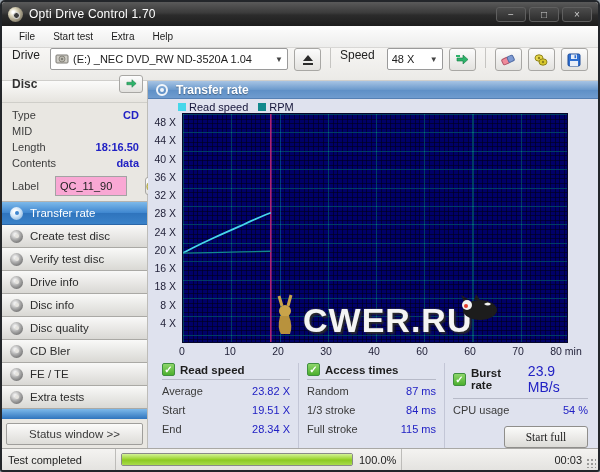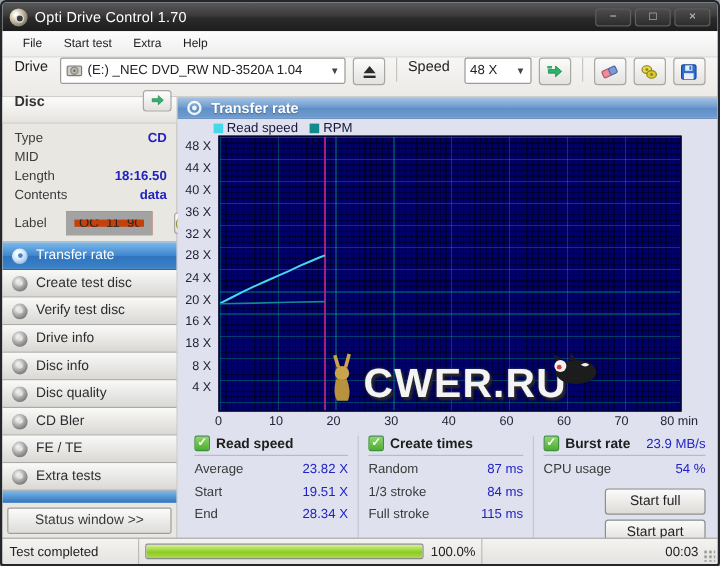--- a/index.html
+++ b/index.html
@@ -29,21 +29,21 @@
   
   .left-panel{width:146px;flex:none;background:#e9e7e2;border-right:1px solid #bdbcb8;position:relative;display:flex;flex-direction:column;}
   .disc-header{height:22px;background:linear-gradient(#fbfbfa,#e6e4df);border-bottom:1px solid #cfcec9;display:flex;align-items:center;padding:0 4px 16px 10px;}
   .disc-header span{font-size:12px;color:#333;font-weight:bold;}
   .mini-btn{margin-left:auto;width:24px;height:18px;background:linear-gradient(#fdfdfd,#e2e1de);border:1px solid #a8a7a4;border-radius:3px;display:flex;align-items:center;justify-content:center;}
   .disc-info{padding:4px 8px 2px 10px;}
   .info-row{display:flex;font-size:11px;line-height:16px;color:#3c3c3c;}
   .info-row .val{margin-left:auto;color:#2121c4;font-weight:bold;}
   .label-row{display:flex;align-items:center;padding:3px 4px 5px 10px;gap:16px;}
   .label-row .lbl{font-size:11px;color:#3c3c3c;}
-  .label-input{width:72px;height:20px;border:7px solid #a3a3a3;background:#c2410c;font-size:11px;padding:0 4px;color:#222;font-family:"Liberation Sans",sans-serif;}
+  .label-input{width:72px;height:20px;border:1px solid #a3a3a3;background:#f9a8d4;font-size:11px;padding:0 4px;color:#222;font-family:"Liberation Sans",sans-serif;}
   .side-items{border-top:1px solid #b4b3af;}
   .side-btn{height:23px;background:linear-gradient(#f9f9f8,#d9d8d4);border-bottom:1px solid #aaa9a5;display:flex;align-items:center;gap:7px;padding-left:8px;font-size:11.5px;color:#2d2d2d;cursor:default;}
   .side-btn.selected{background:linear-gradient(#7db9ea,#3e86cf 50%,#2f74bd 52%,#3a82c9);color:#fff;border-bottom:1px solid #2a66a8;}
   .disc-glyph{width:13px;height:13px;border-radius:50%;background:radial-gradient(circle at 40% 35%,#efefef 10%,#a9a9a9 45%,#707070 80%);position:relative;flex:none;}
   .disc-glyph::after{content:"";position:absolute;left:4.5px;top:4.5px;width:4px;height:4px;border-radius:50%;background:#e6e4df;}
   .side-btn.selected .disc-glyph{background:radial-gradient(circle at 40% 35%,#ffffff 10%,#cfe4f7 45%,#8fb8de 80%);}
   .side-btn.selected .disc-glyph::after{background:#3e86cf;}
   .blue-strip{height:10px;background:linear-gradient(#7db9ea,#2f74bd);}
   .statuswin-btn{margin:auto 4px 3px 4px;height:22px;background:linear-gradient(#fbfbfa,#dddcd8);border:1px solid #9f9e9b;border-radius:2px;font-size:11.5px;color:#3a3a3a;display:flex;align-items:center;justify-content:center;}
   
@@ -74,22 +74,22 @@
   .stats{position:absolute;left:0;top:278px;right:0;bottom:0;display:flex;padding:4px 2px 0 6px;}
   .stat-col{padding:0 8px;}
   .stat-col.c1{width:144px;}
   .stat-col.c2{width:146px;border-left:1px solid #c3c6d6;}
   .stat-col.c3{flex:1;border-left:1px solid #c3c6d6;}
   .stat-head{display:flex;align-items:center;gap:5px;border-bottom:1px solid #b7bac8;padding-bottom:3px;margin-bottom:2px;font-size:11.5px;font-weight:bold;color:#1d1d1d;}
   .checkbox{width:13px;height:13px;border-radius:2px;border:1px solid #3f8f3f;background:linear-gradient(#8ed66a,#4caf2e);color:#fff;font-size:10px;line-height:11px;text-align:center;flex:none;}
   .checkbox::after{content:"\2713";}
   .stat-row{display:flex;font-size:11px;line-height:19px;color:#3a3a3a;text-align:right;}
   .stat-row .val{margin-left:auto;color:#2121c4;}
-  .stat-head .hval{margin-left:auto;color:#2121c4;font-weight:normal;font-size:11px;}
-  .btn{height:22px;background:linear-gradient(#fbfbfa,#dcdbd7);border:1px solid #8f8e8b;border-radius:3px;font-size:11.5px;color:#222;display:flex;align-items:center;justify-content:center;font-family:Liberation Sans, sans-serif;}
+  .stat-head .hval{margin-left:auto;color:#2121c4;font-weight:normal;font-size:14px;}
+  .btn{height:22px;background:linear-gradient(#fbfbfa,#dcdbd7);border:1px solid #8f8e8b;border-radius:3px;font-size:11.5px;color:#222;display:flex;align-items:center;justify-content:center;font-family:Liberation Serif, serif;}
   .start-btns{display:flex;flex-direction:column;gap:4px;align-items:flex-end;margin-top:6px;}
   .start-btns .btn{width:84px;}
   
   .statusbar{height:22px;background:linear-gradient(#f4f3f1,#e4e3e0);border-top:1px solid #a9a8a5;display:flex;align-items:center;font-size:11px;color:#222;position:relative;}
   .sb-status{width:114px;padding-left:6px;border-right:1px solid #bdbcb9;height:100%;display:flex;align-items:center;}
   .progress-track{width:232px;height:13px;border:1px solid #8a8a88;background:#fdfdfc;border-radius:2px;margin-left:5px;overflow:hidden;}
   .progress-fill{height:100%;background:linear-gradient(#d3f296,#9ed534 45%,#8cc922 55%,#a8dc4a);}
   .sb-pct{padding-left:6px;width:46px;}
   .sb-sep{width:1px;height:100%;background:#bdbcb9;margin-left:2px;}
   .sb-time{margin-left:auto;padding-right:16px;text-align:right;}
@@ -336,21 +336,21 @@
               <span class="val">19.51 X</span>
             </div>
             <div class="stat-row">
               <span>End</span>
               <span class="val">28.34 X</span>
             </div>
           </div>
           <div class="stat-col c2">
             <div class="stat-head">
               <span class="checkbox"></span>
-              <span>Create times</span>
+              <span>Access times</span>
             </div>
             <div class="stat-row">
               <span>Random</span>
               <span class="val">87 ms</span>
             </div>
             <div class="stat-row">
               <span>1/3 stroke</span>
               <span class="val">84 ms</span>
             </div>
             <div class="stat-row">

